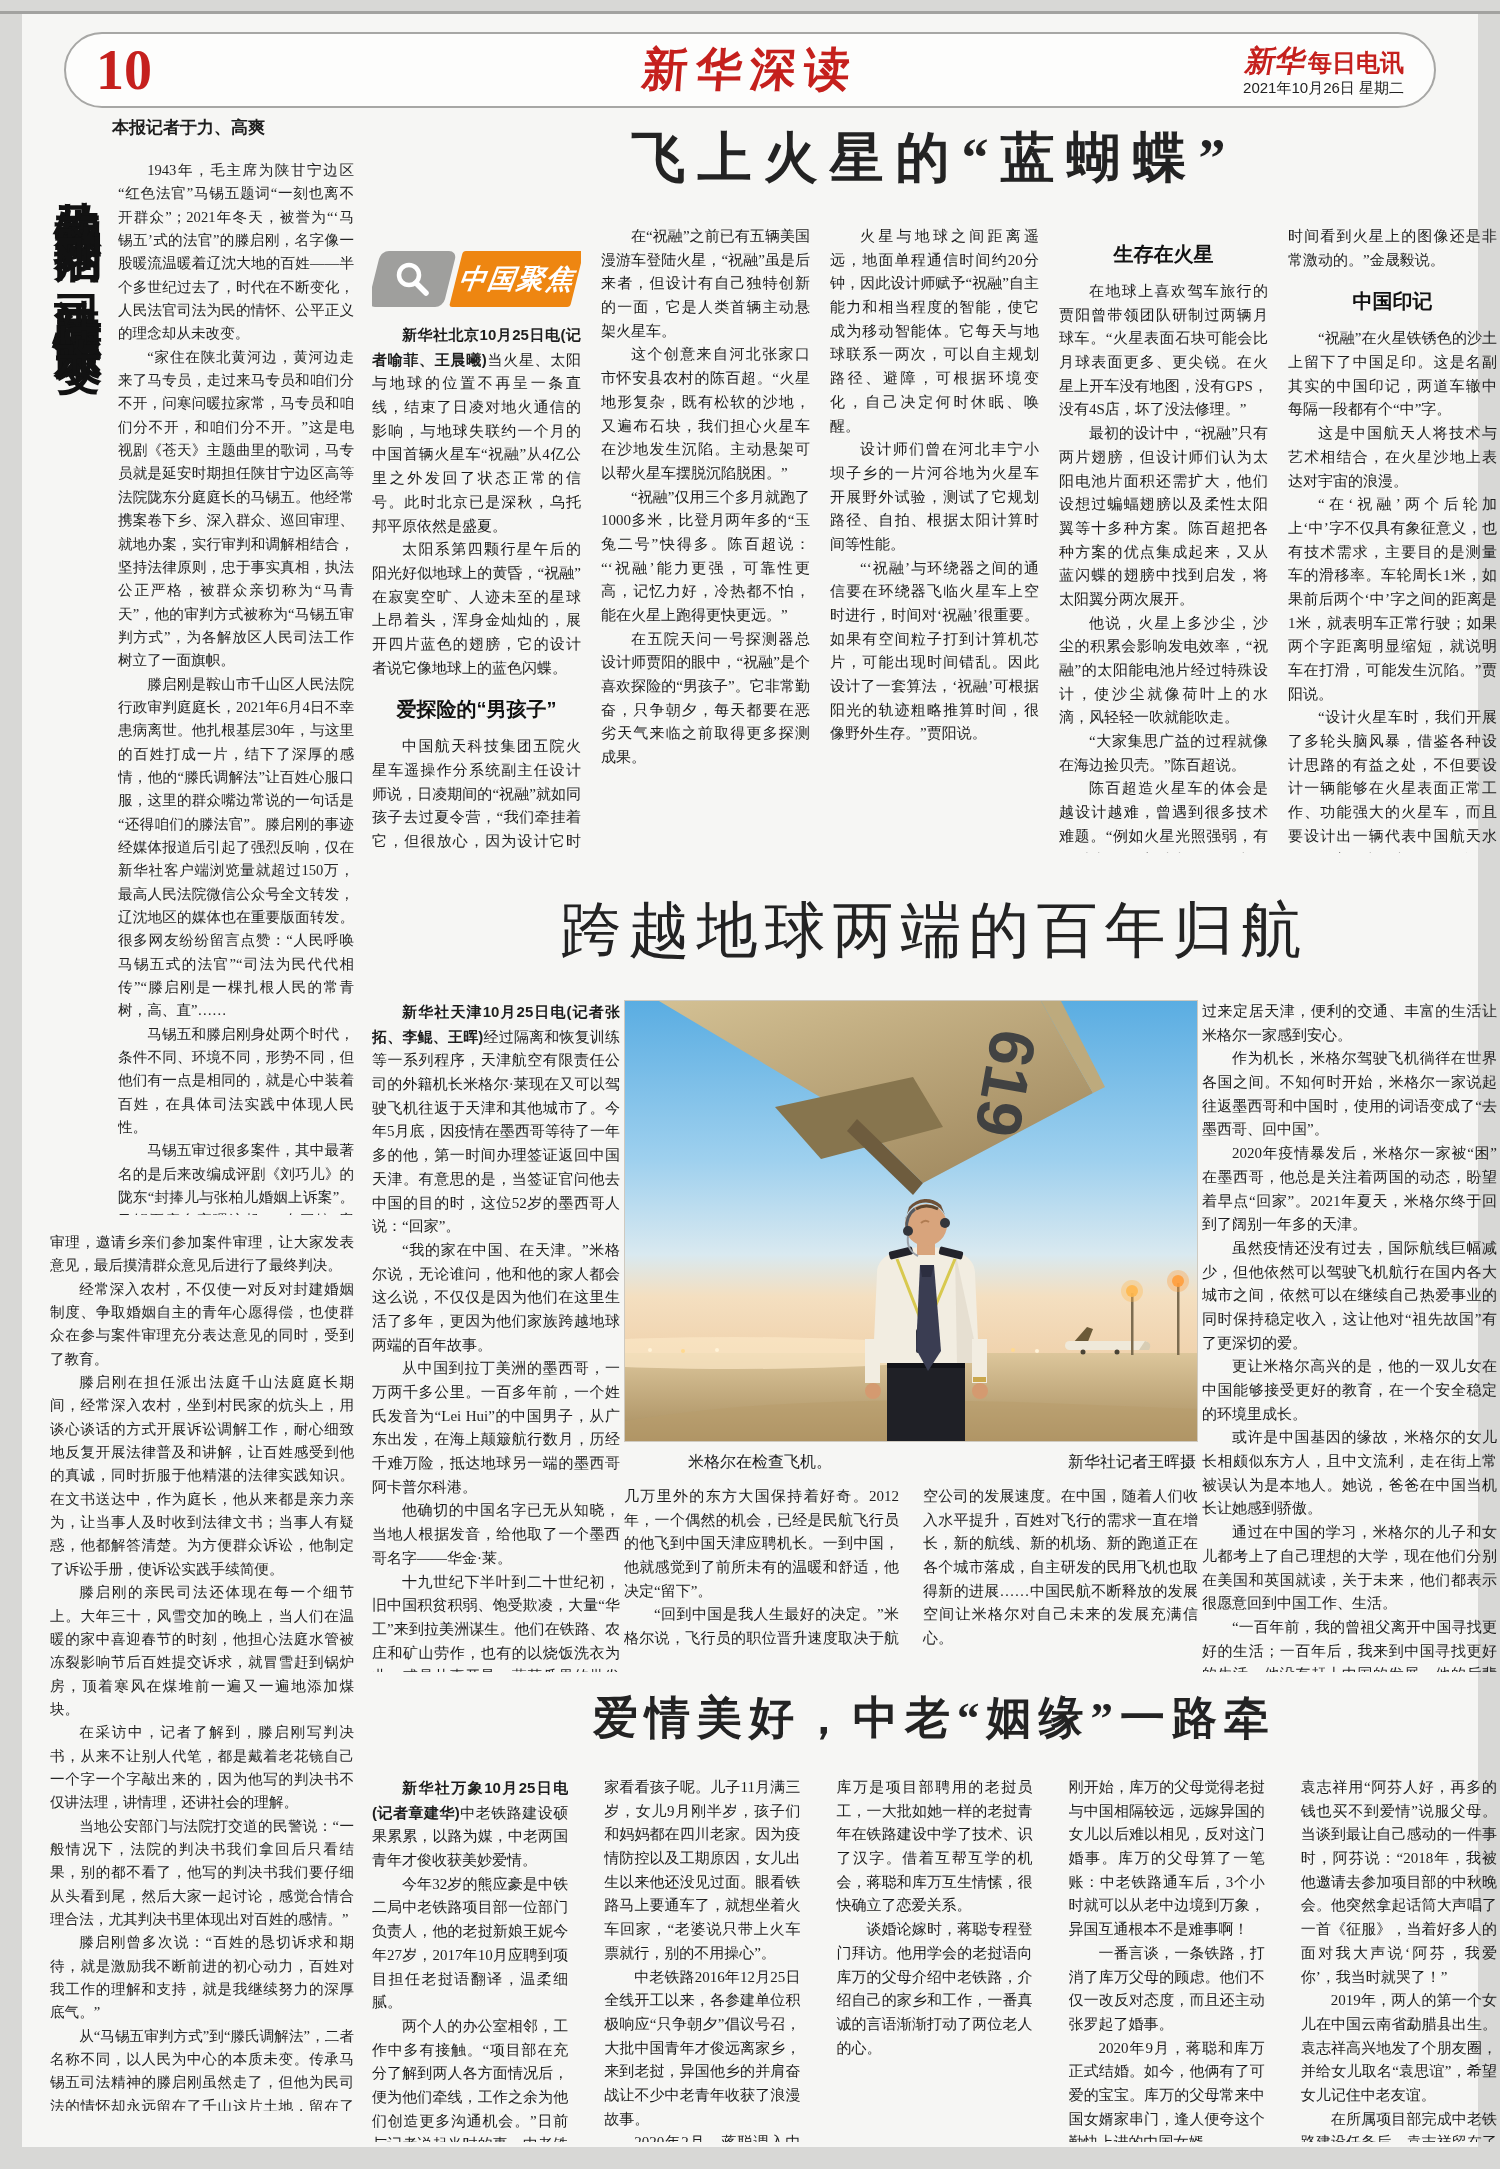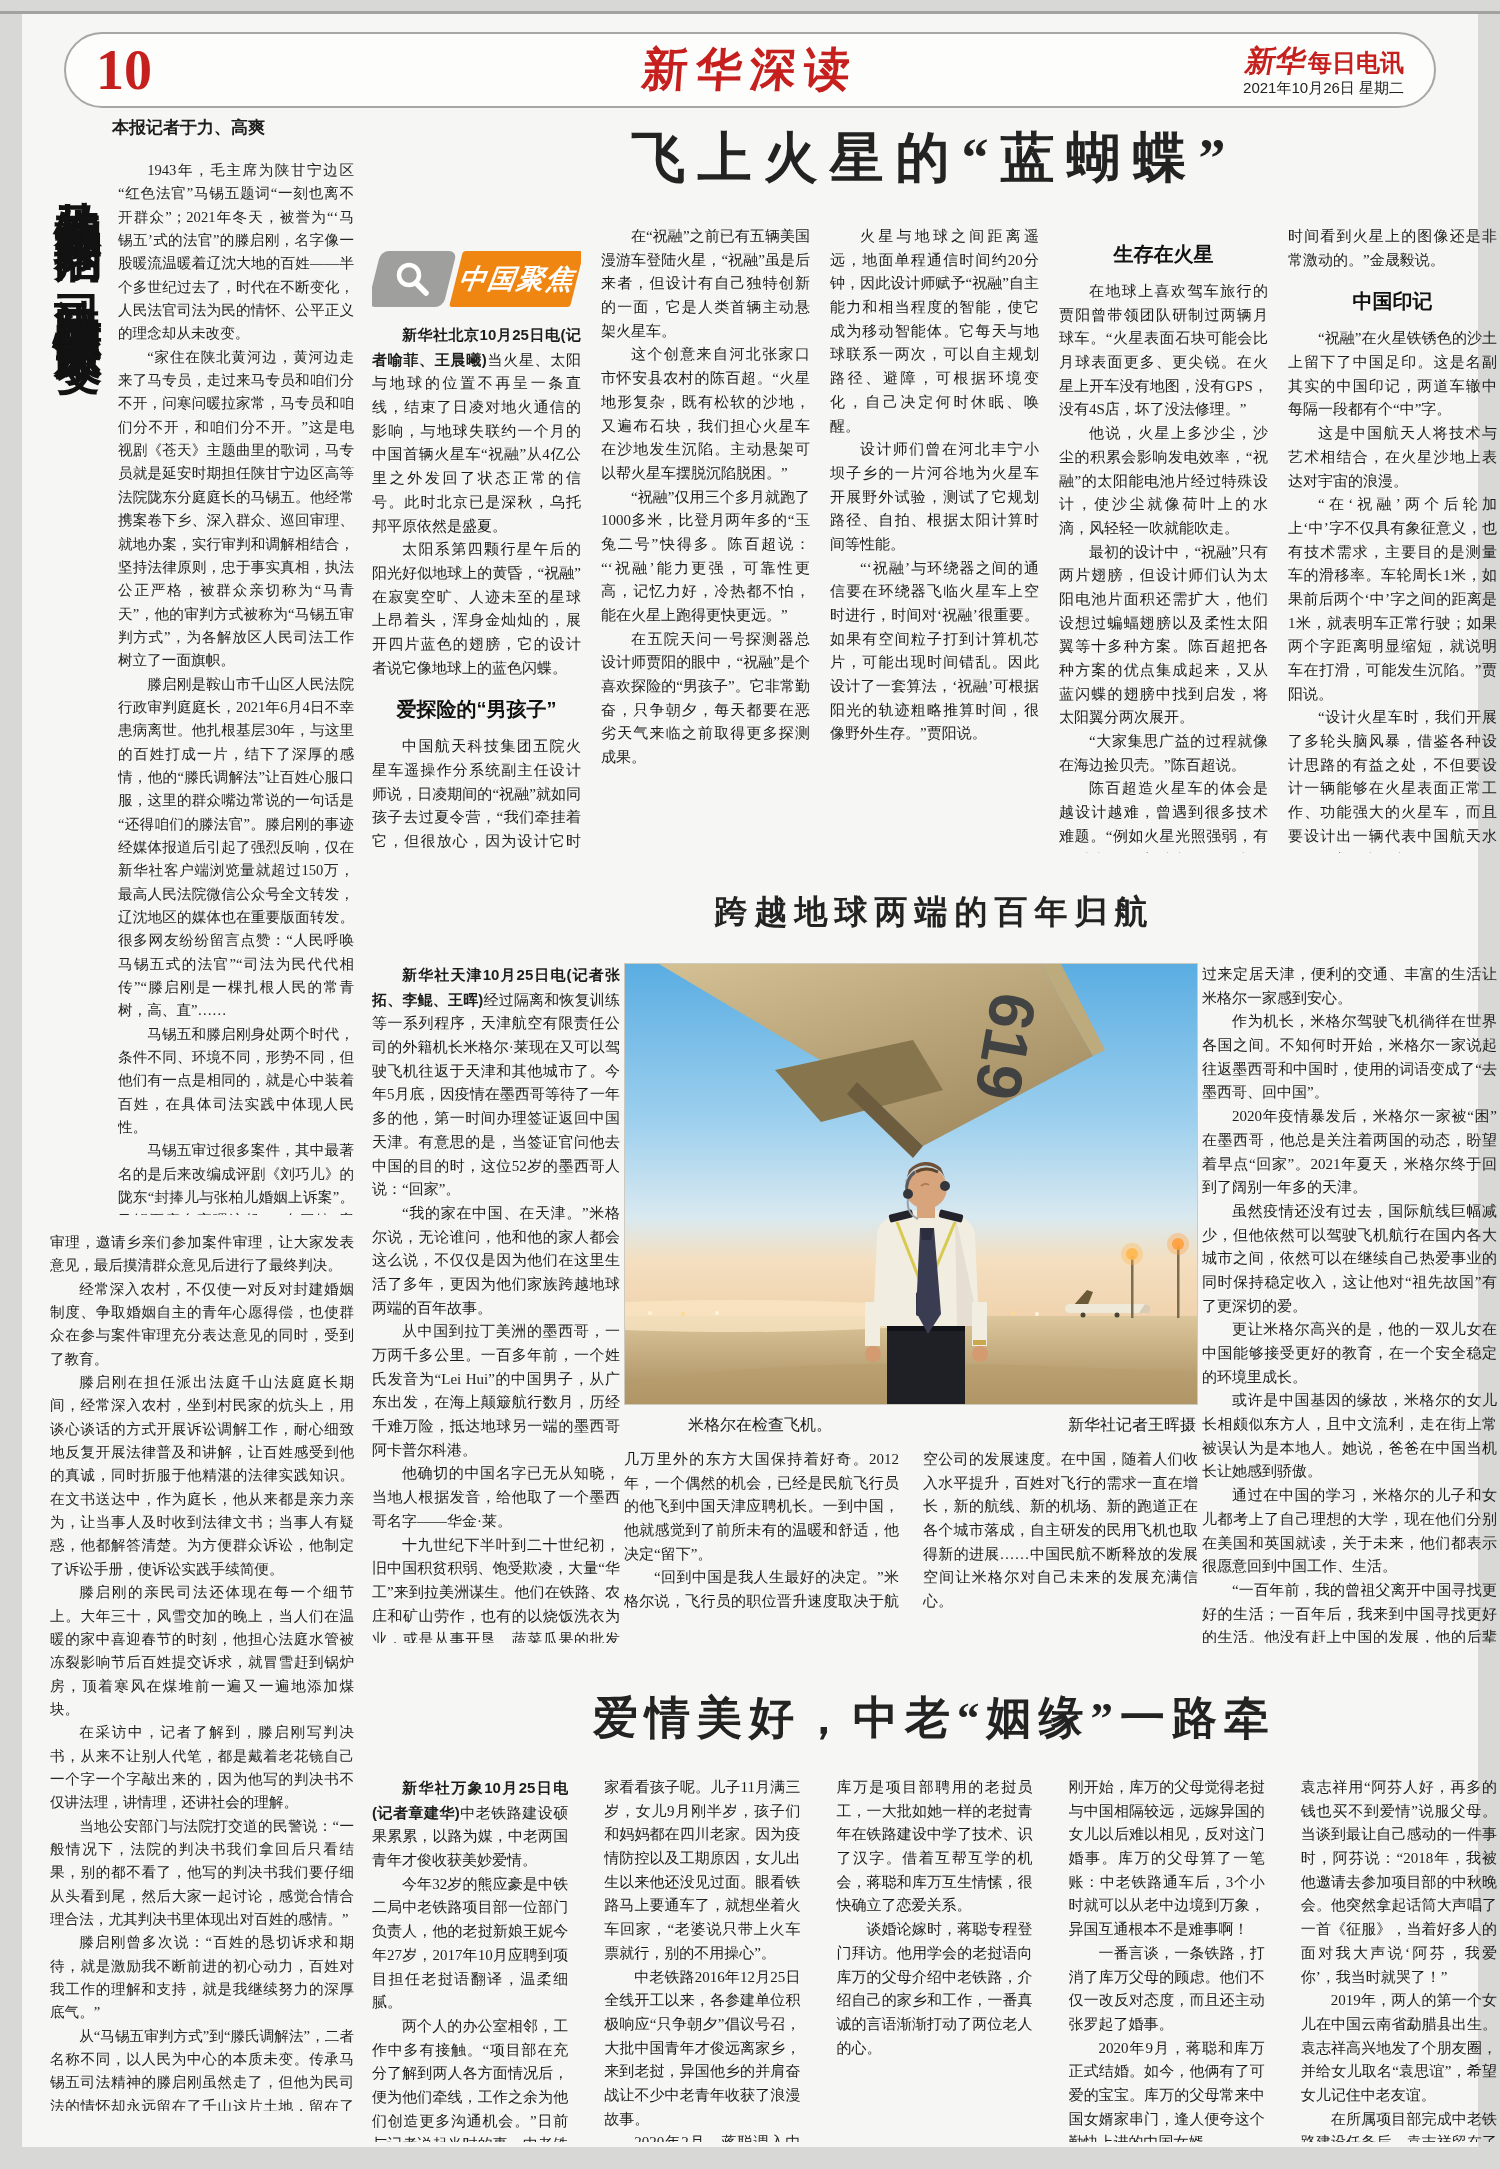--- a/index.html
+++ b/index.html
@@ -47,21 +47,21 @@
   .badge-left{width:76px;background:#9f9f9d;transform:skewX(-14deg);border-radius:8px;
               display:flex;align-items:center;justify-content:center;}
   .badge-left svg{transform:skewX(14deg);}
   .badge-right{flex:1;background:#ee8611;transform:skewX(-14deg);border-radius:3px;margin-left:6px;
                display:flex;align-items:center;justify-content:center;}
   .badge-text{transform:skewX(6deg);color:#fff;font-family:"Liberation Sans",sans-serif;
               font-weight:800;font-style:italic;font-size:27px;letter-spacing:2px;}
 
   
   .art2{position:absolute;left:350px;top:862px;width:1125px;height:796px;overflow:hidden;}
-  .head2{font-size:33px;font-weight:700;text-align:center;letter-spacing:7px;margin:14px 0 28px;color:#232323;}
+  .head2{font-size:61px;font-weight:400;text-align:center;letter-spacing:7px;margin:14px 0 28px;color:#232323;}
   .a2grid{display:flex;gap:4px;height:680px;overflow:hidden;}
   .a2col1{width:248px;flex:none;overflow:hidden;}
   .a2mid{width:574px;flex:none;}
   .a2col3{flex:1;overflow:hidden;}
   .photo{margin:0;width:574px;height:442px;border:1px solid #cfcac0;box-sizing:border-box;}
   .caprow{display:flex;justify-content:space-between;align-items:baseline;margin:10px 2px 12px;}
   .cap{font-size:16px;padding-left:62px;}
   .credit{font-family:"Liberation Sans",sans-serif;font-weight:400;font-size:16px;}
   .a2below{column-count:2;column-gap:24px;height:178px;overflow:hidden;}
 
@@ -142,22 +142,22 @@
             <p class="graf">在五院天问一号探测器总设计师贾阳的眼中，“祝融”是个喜欢探险的“男孩子”。它非常勤奋，只争朝夕，每天都要在恶劣天气来临之前取得更多探测成果。</p>
           </div>
         <div class="col">
             <p class="graf">火星与地球之间距离遥远，地面单程通信时间约20分钟，因此设计师赋予“祝融”自主能力和相当程度的智能，使它成为移动智能体。它每天与地球联系一两次，可以自主规划路径、避障，可根据环境变化，自己决定何时休眠、唤醒。</p>
             <p class="graf">设计师们曾在河北丰宁小坝子乡的一片河谷地为火星车开展野外试验，测试了它规划路径、自拍、根据太阳计算时间等性能。</p>
             <p class="graf">“‘祝融’与环绕器之间的通信要在环绕器飞临火星车上空时进行，时间对‘祝融’很重要。如果有空间粒子打到计算机芯片，可能出现时间错乱。因此设计了一套算法，‘祝融’可根据阳光的轨迹粗略推算时间，很像野外生存。”贾阳说。</p>
           </div>
         <div class="col">
             <h3 class="subhead">生存在火星</h3>
             <p class="graf">在地球上喜欢驾车旅行的贾阳曾带领团队研制过两辆月球车。“火星表面石块可能会比月球表面更多、更尖锐。在火星上开车没有地图，没有GPS，没有4S店，坏了没法修理。”</p>
+            <p class="graf">最初的设计中，“祝融”只有两片翅膀，但设计师们认为太阳电池片面积还需扩大，他们设想过蝙蝠翅膀以及柔性太阳翼等十多种方案。陈百超把各种方案的优点集成起来，又从蓝闪蝶的翅膀中找到启发，将太阳翼分两次展开。</p>
             <p class="graf">他说，火星上多沙尘，沙尘的积累会影响发电效率，“祝融”的太阳能电池片经过特殊设计，使沙尘就像荷叶上的水滴，风轻轻一吹就能吹走。</p>
-            <p class="graf">最初的设计中，“祝融”只有两片翅膀，但设计师们认为太阳电池片面积还需扩大，他们设想过蝙蝠翅膀以及柔性太阳翼等十多种方案。陈百超把各种方案的优点集成起来，又从蓝闪蝶的翅膀中找到启发，将太阳翼分两次展开。</p>
             <p class="graf">“大家集思广益的过程就像在海边捡贝壳。”陈百超说。</p>
             <p class="graf">陈百超造火星车的体会是越设计越难，曾遇到很多技术难题。“例如火星光照强弱，有散射光，到底对太阳翼发电有多少影响，我们一无所知。”</p>
           </div>
         <div class="col">
             <p class="graf cont">时间看到火星上的图像还是非常激动的。”金晟毅说。</p>
             <h3 class="subhead">中国印记</h3>
             <p class="graf">“祝融”在火星铁锈色的沙土上留下了中国足印。这是名副其实的中国印记，两道车辙中每隔一段都有个“中”字。</p>
             <p class="graf">这是中国航天人将技术与艺术相结合，在火星沙地上表达对宇宙的浪漫。</p>
             <p class="graf">“在‘祝融’两个后轮加上‘中’字不仅具有象征意义，也有技术需求，主要目的是测量车的滑移率。车轮周长1米，如果前后两个‘中’字之间的距离是1米，就表明车正常行驶；如果两个字距离明显缩短，就说明车在打滑，可能发生沉陷。”贾阳说。</p>
             <p class="graf">“设计火星车时，我们开展了多轮头脑风暴，借鉴各种设计思路的有益之处，不但要设计一辆能够在火星表面正常工作、功能强大的火星车，而且要设计出一辆代表中国航天水平的漂亮的火星车。”贾阳说。</p>

